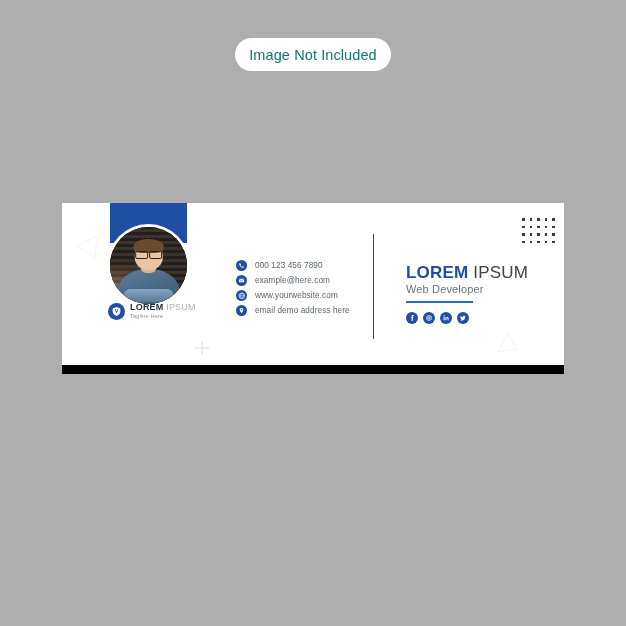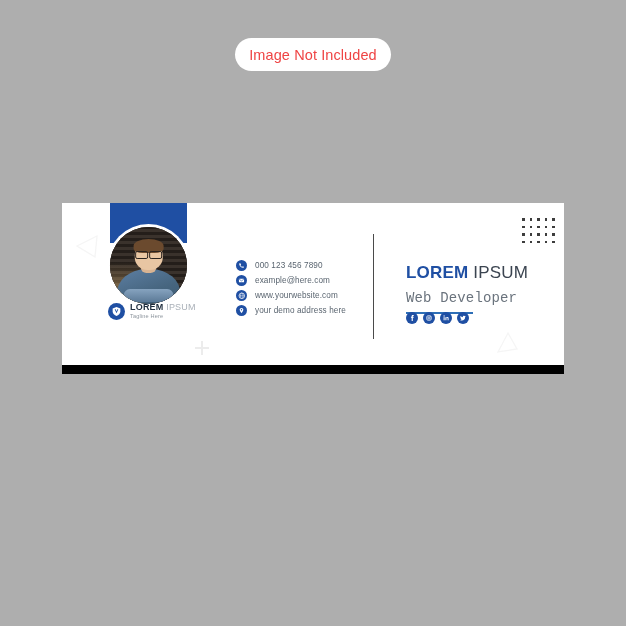--- a/index.html
+++ b/index.html
@@ -24,21 +24,21 @@
     width: 156px;
     height: 33px;
     background: #ffffff;
     border-radius: 17px;
     display: flex;
     align-items: center;
     justify-content: center;
   }
   #not-included-badge .badge-text {
     font-size: 14.5px;
-    color: #ef4444;
+    color: #0f766e;
     letter-spacing: 0.1px;
     white-space: nowrap;
     text-align: right;
   }
 
   
   #signature-card {
     position: absolute;
     left: 62px;
     top: 203px;
@@ -257,25 +257,24 @@
     top: 60px;
   }
   #identity-name {
     font-size: 17px;
     letter-spacing: .2px;
     white-space: nowrap;
   }
   #identity-name .n-lorem { color: #1f4fa3; font-weight: bold; }
   #identity-name .n-ipsum { color: #3b4450; font-weight: normal; }
   #identity-role {
-    margin-top: 7px;
-    font-size: 14px;
+    margin-top: 0;
+    font-size: 11px;
     color: #6a737d;
     letter-spacing: .15px;
-    font-family: Liberation Mono, monospace;
   }
   #identity-underline {
     margin-top: 6px;
     width: 67px;
     height: 1.6px;
     background: #2e6fb7;
   }
 
   
   #social-row {
@@ -423,21 +422,21 @@
       <span class="contact-text">www.yourwebsite.com</span>
     </div>
 
     <div class="contact-row">
       <span class="contact-icon">
         <svg width="7" height="7" viewBox="0 0 12 12">
           <path d="M6 1.5 C4.2 1.5 2.9 2.9 2.9 4.6 C2.9 6.9 6 10.5 6 10.5 S9.1 6.9 9.1 4.6 C9.1 2.9 7.8 1.5 6 1.5 Z" fill="#ffffff"></path>
           <circle cx="6" cy="4.6" r="1.2" fill="#1f4fa3"></circle>
         </svg>
       </span>
-      <span class="contact-text">your demo address here</span>
+      <span class="contact-text">email demo address here</span>
     </div>
   </div>
 
   <div id="vertical-divider"></div>
 
   <div id="identity-block">
     <div id="identity-name"><span class="n-lorem">LOREM</span> <span class="n-ipsum">IPSUM</span></div>
     <div id="identity-role">Web Developer</div>
     <div id="identity-underline"></div>
   </div>

